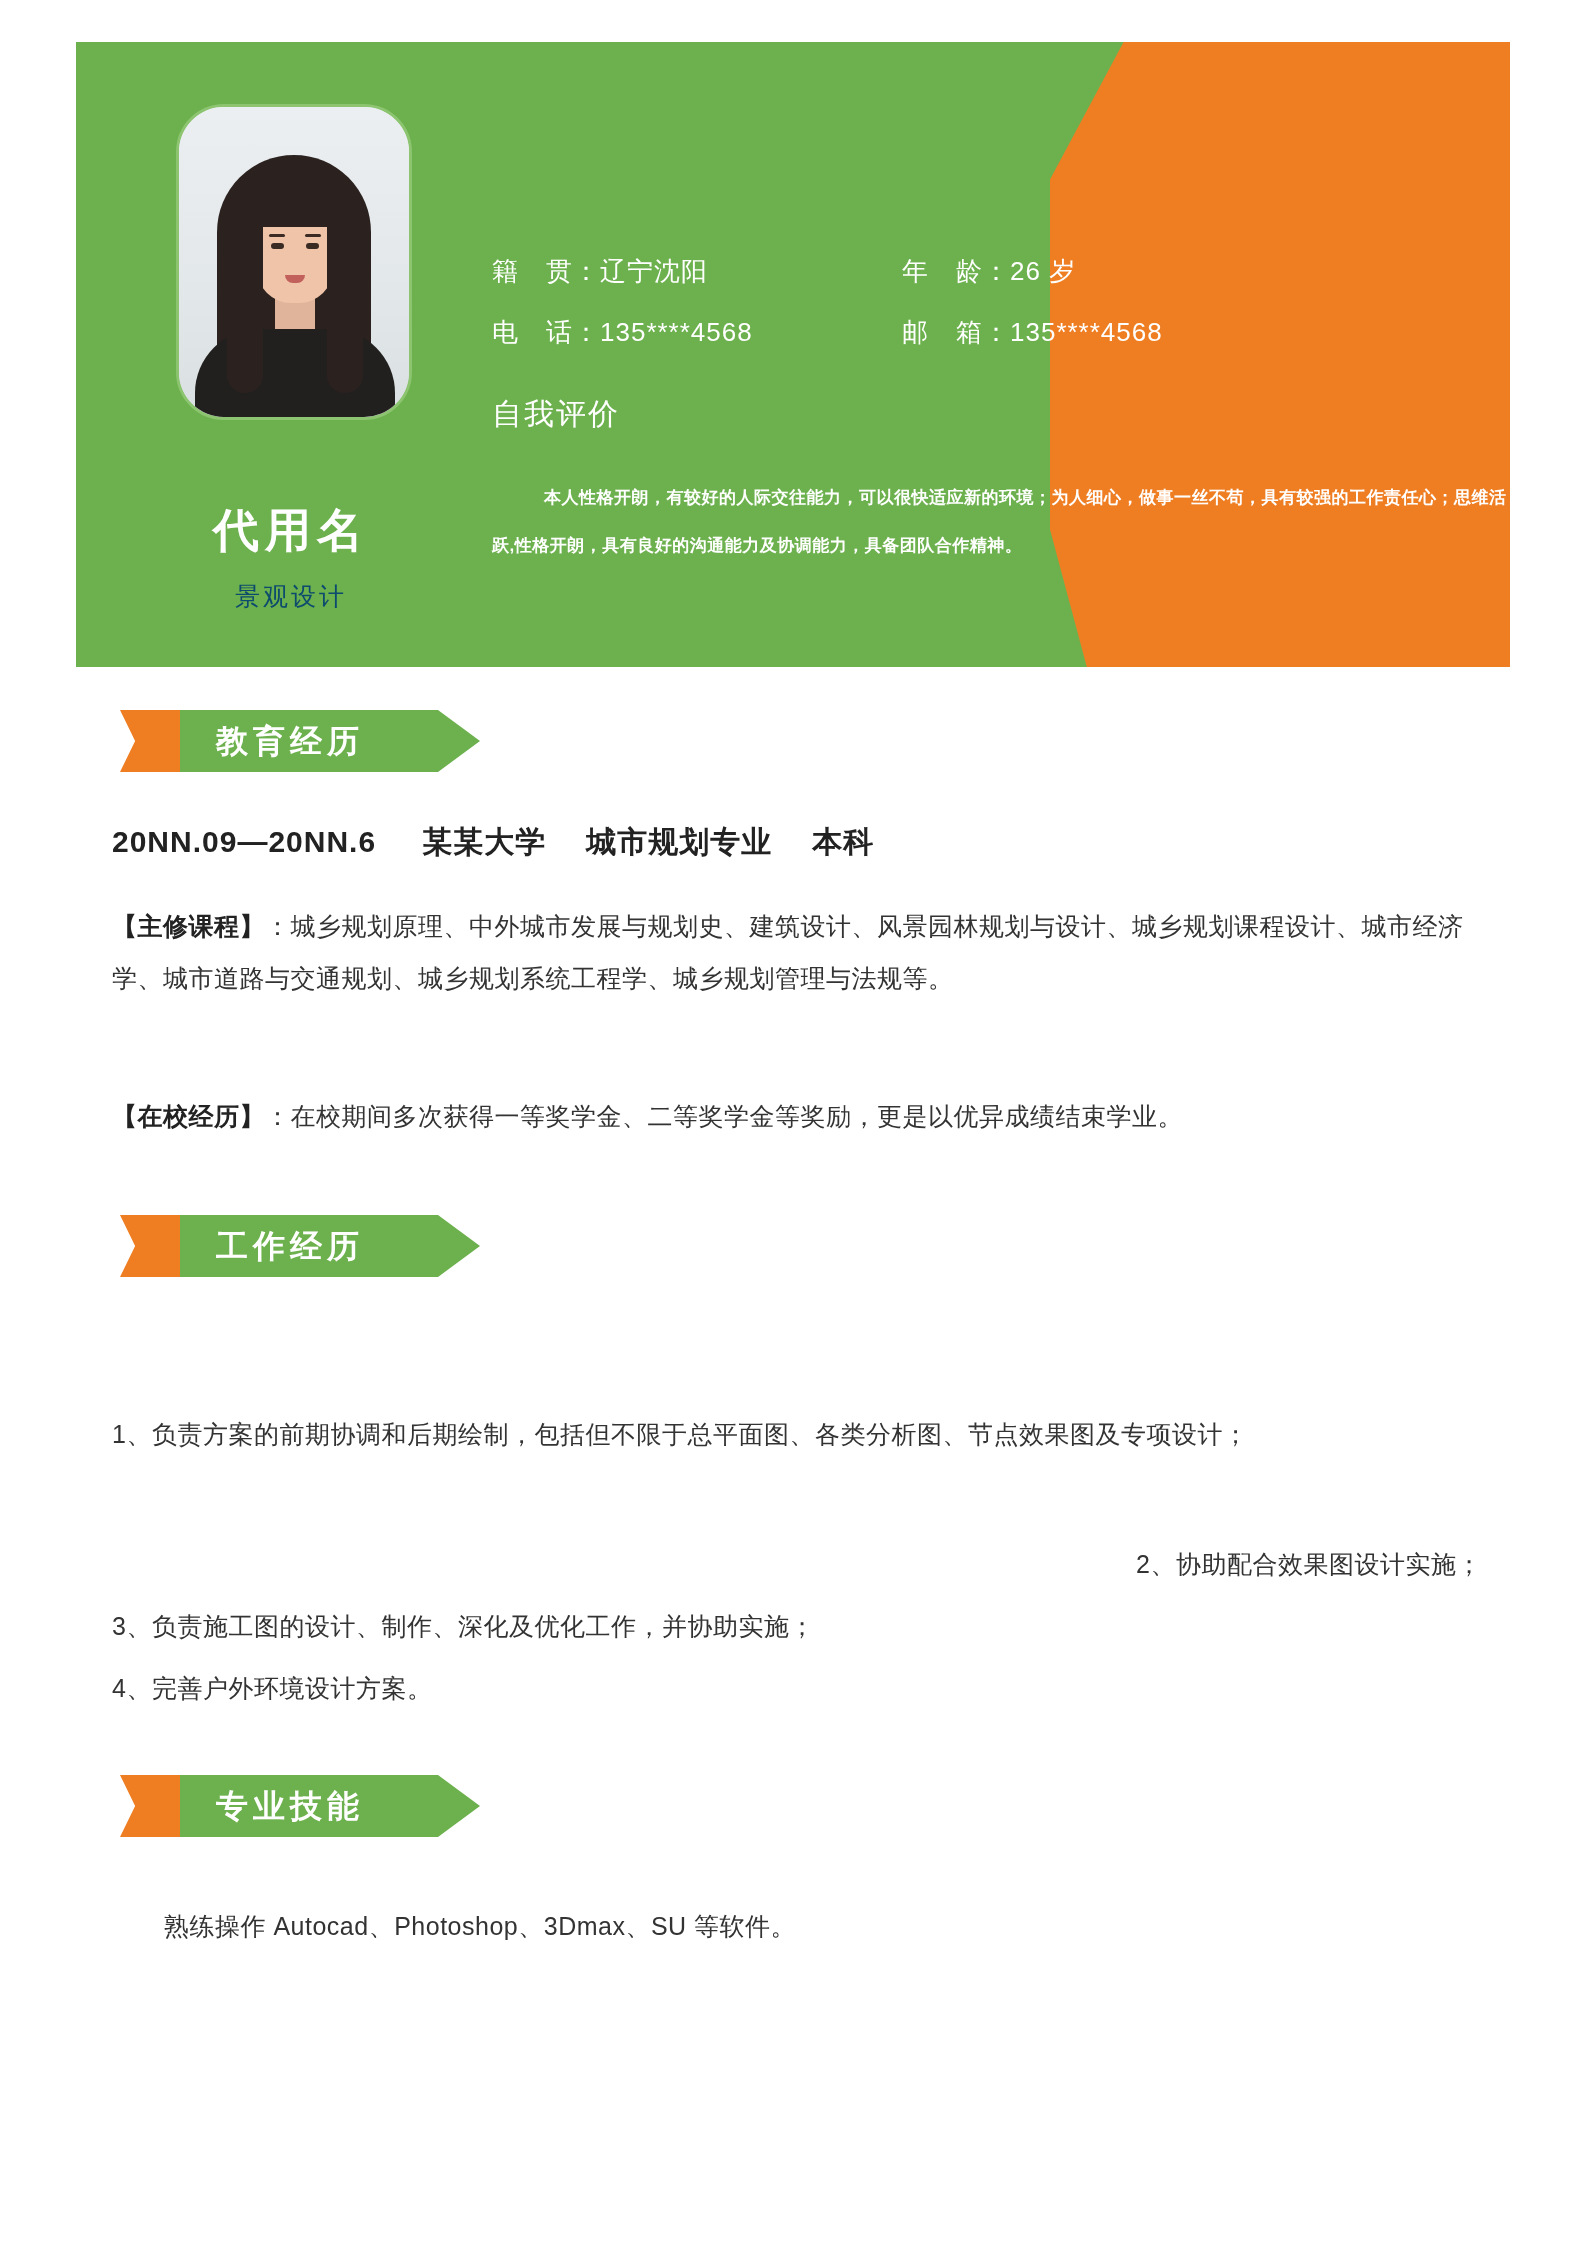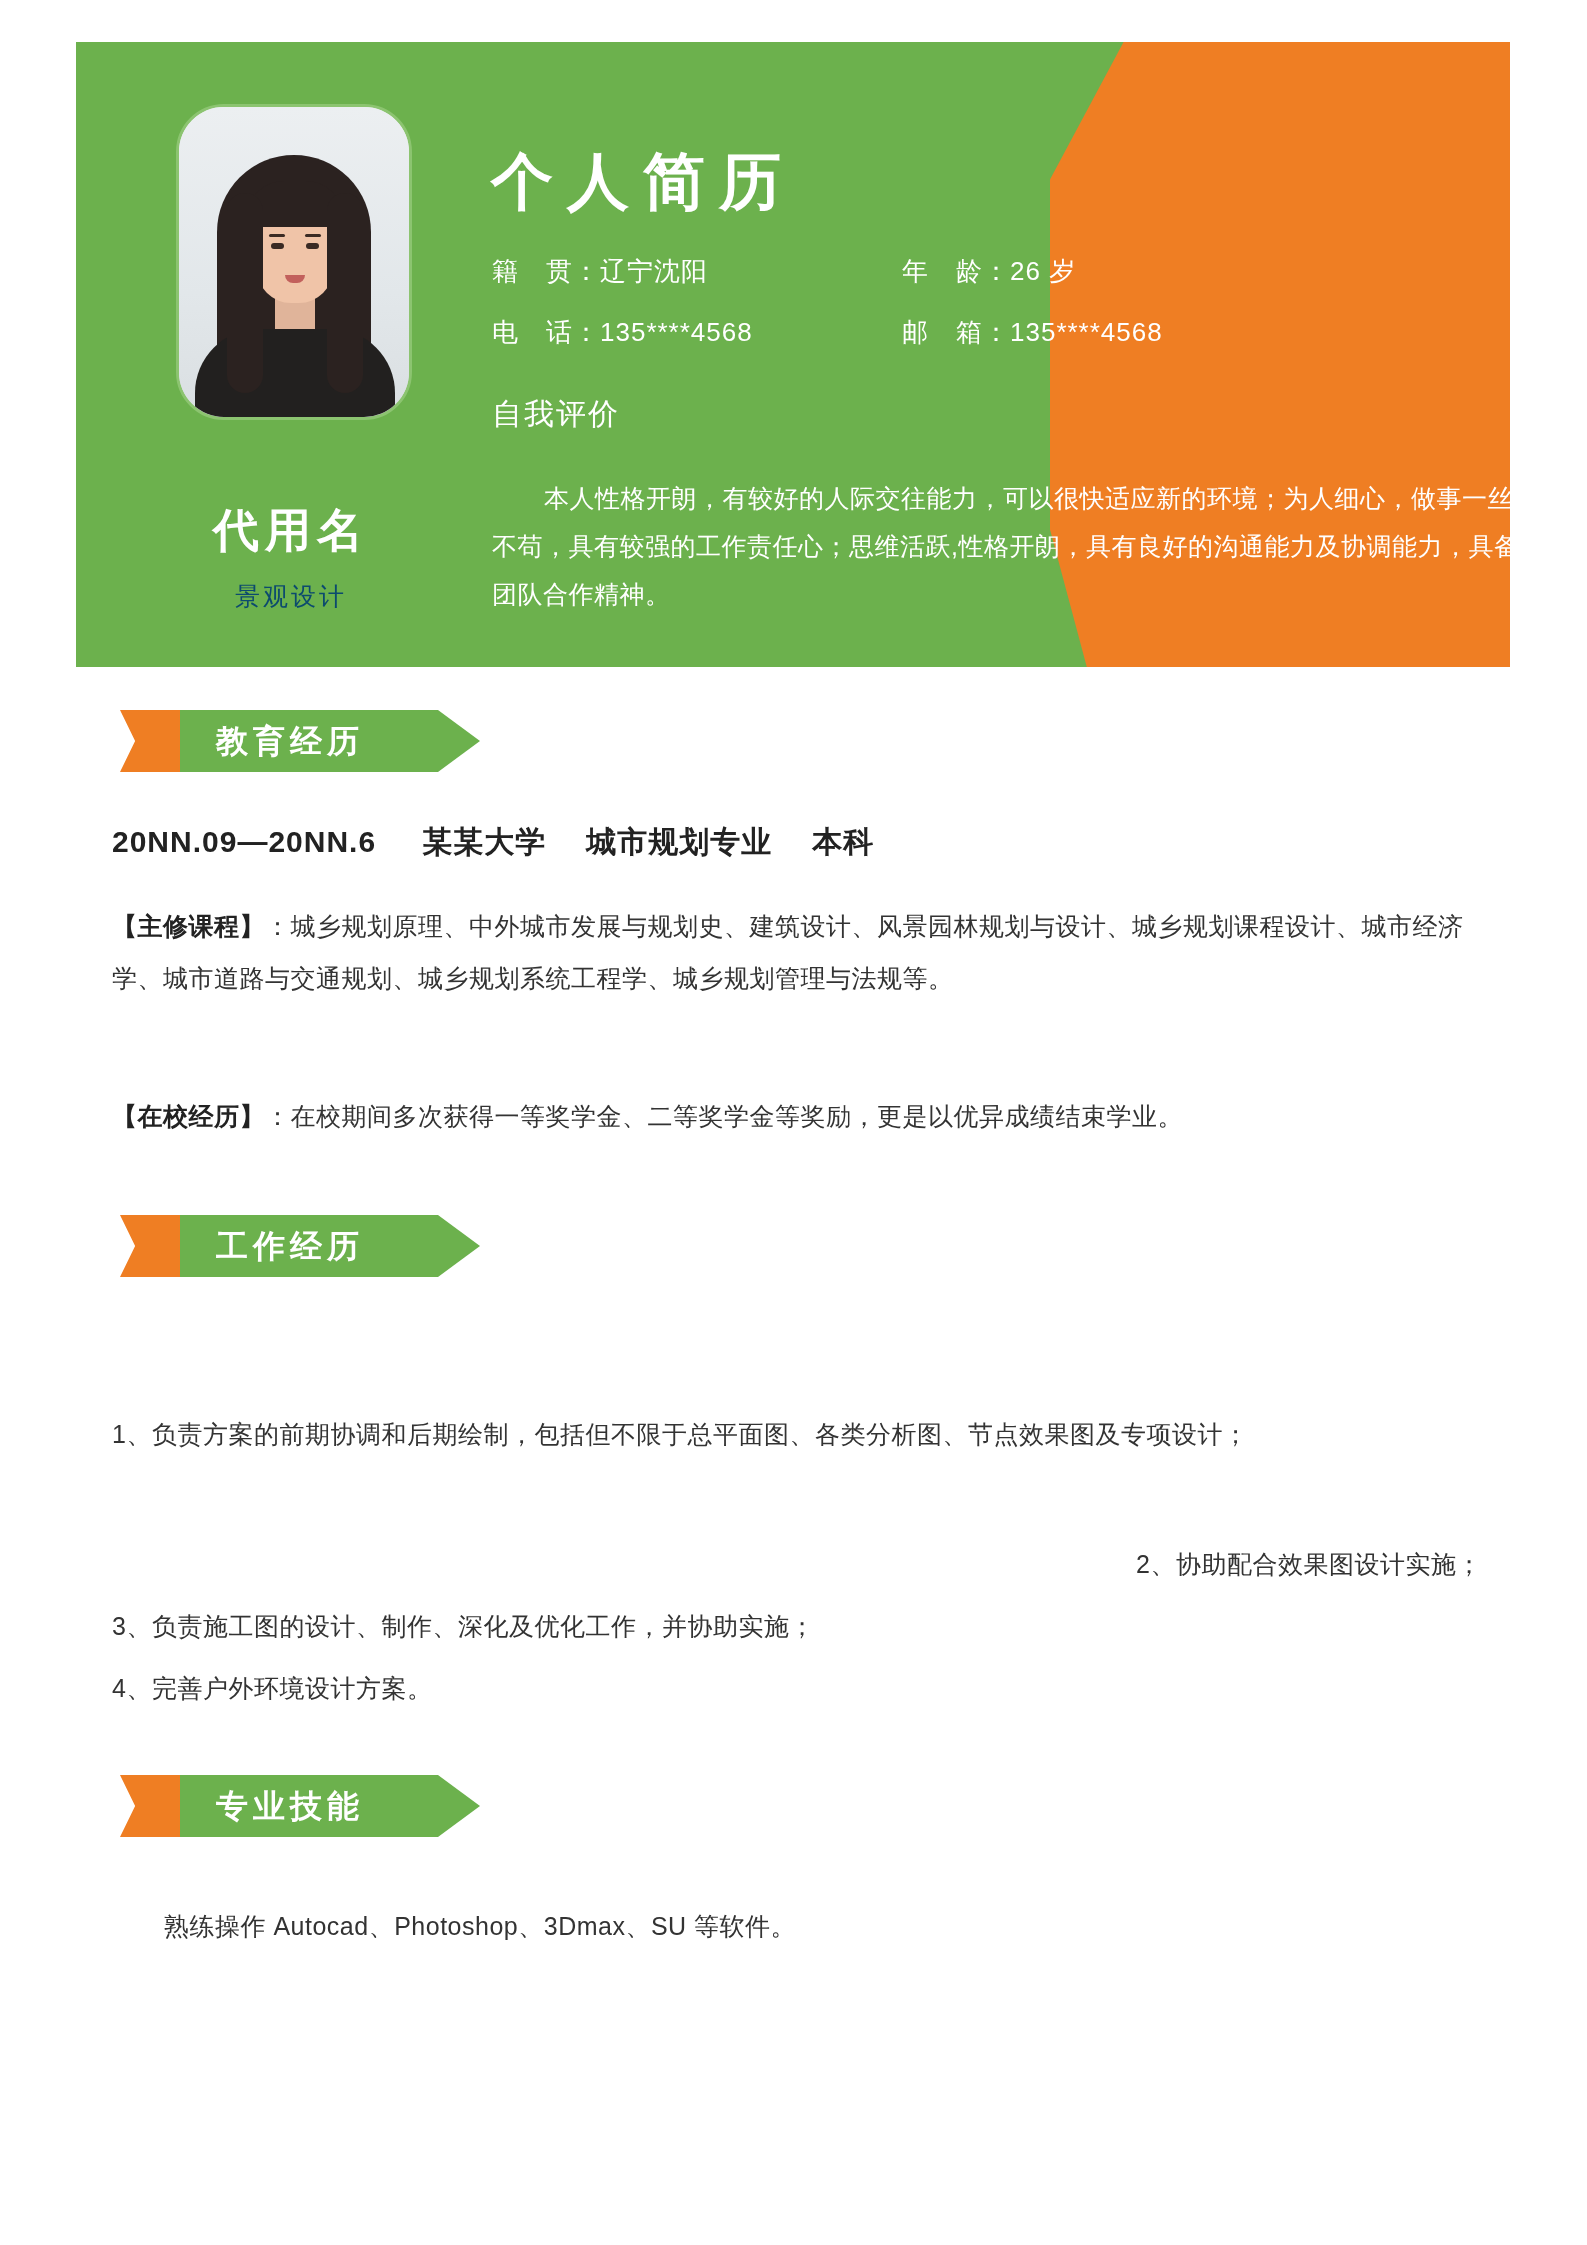--- a/index.html
+++ b/index.html
@@ -187,24 +187,25 @@
     color: #ffffff;
     font-size: 30px;
     letter-spacing: 2px;
   }
   .self-text {
     position: absolute;
     left: 416px;
     top: 432px;
     width: 1030px;
     color: #ffffff;
-    font-size: 25px;
+    font-size: 17px;
     line-height: 48px;
     text-indent: 52px;
     letter-spacing: 0.5px;
+    font-weight: bold;
   }
 
   
   .sec {
     position: absolute;
     left: 120px;
     height: 80px;
     width: 380px;
   }
   .sec .tag-orange {
@@ -277,21 +278,20 @@
       <div class="ph-brow l"></div>
       <div class="ph-brow r"></div>
       <div class="ph-eye l"></div>
       <div class="ph-eye r"></div>
       <div class="ph-mouth"></div>
     </div>
 
     <div class="name">代用名</div>
     <div class="job">景观设计</div>
 
-    <div class="title-resume">个人简历</div>
 
     <div class="info">
       <div class="info-row">
         <div class="info-cell first">
           <span>籍　贯</span><span>：</span><span>辽宁沈阳</span>
         </div>
         <div class="info-cell">
           <span>年　龄</span><span>：</span><span>26 岁</span>
         </div>
       </div>

